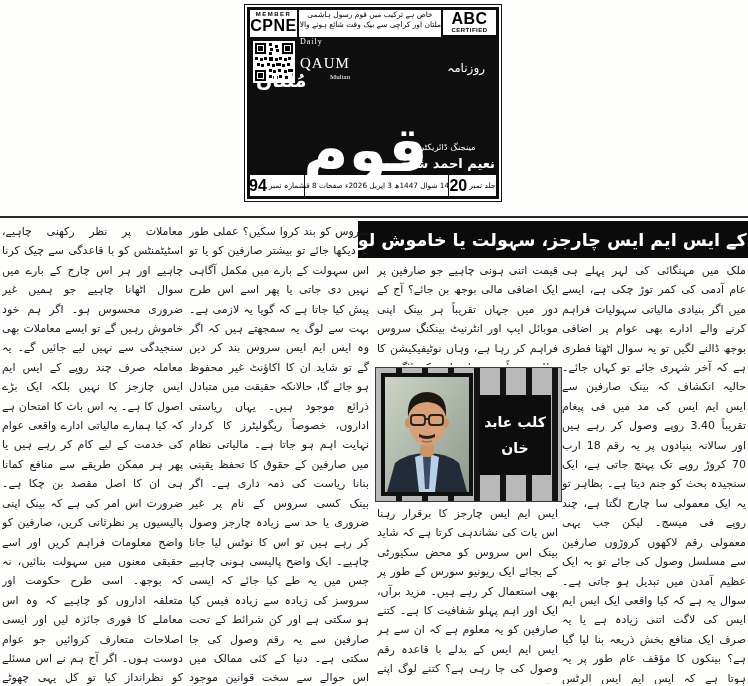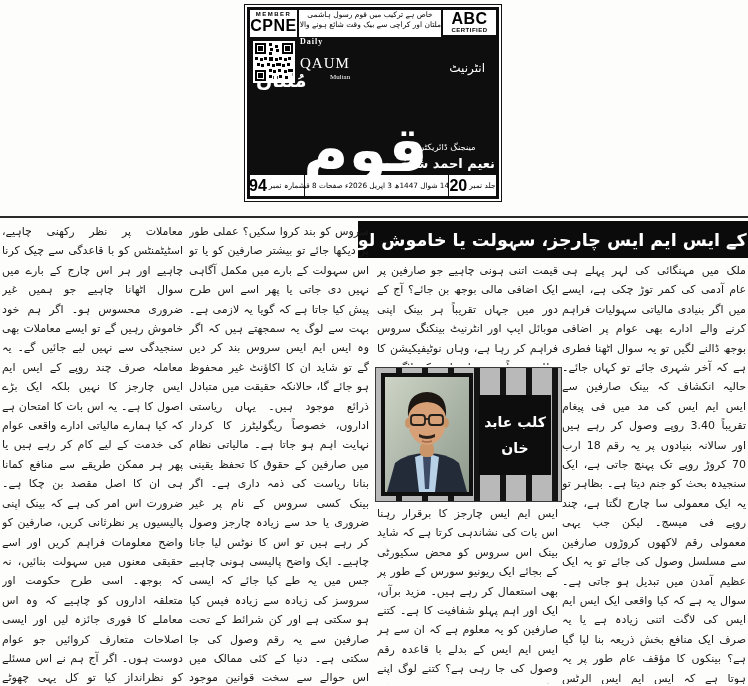--- a/index.html
+++ b/index.html
@@ -15,21 +15,21 @@
       font-family:"Liberation Sans",sans-serif;padding:1px 0;box-sizing:border-box;}
   .badge .tiny{display:block;font-size:6px;font-weight:bold;letter-spacing:1.5px;line-height:1.2;}
   .badge .big{display:block;font-size:16px;font-weight:bold;line-height:1;letter-spacing:.5px;}
   .badge-cpne{left:3px;top:3px;width:47px;height:27px;}
   .badge-abc{right:3px;top:3px;width:53px;height:25px;}
   .slogan{position:absolute;left:52px;right:58px;top:3px;height:27px;background:#fff;color:#000;
       display:flex;flex-direction:column;}
   .slogan div{font-size:7.5px;line-height:1.35;text-align:center;white-space:nowrap;overflow:hidden;}
   .qr{position:absolute;left:6px;top:34px;width:42px;height:42px;background:#fff;padding:2px;box-sizing:border-box;}
   .edition-en{position:absolute;left:53px;top:31px;font-family:"Liberation Serif",serif;line-height:1;}
-  .edition-en .daily{font-size:8px;font-weight:bold;letter-spacing:1px;}
+  .edition-en .daily{font-size:8px;font-weight:normal;letter-spacing:1px;}
   .edition-en .qaum{font-size:15px;letter-spacing:1px;margin-top:10px;}
   .edition-en .mult{font-size:7px;margin-left:30px;margin-top:3px;}
   .title-big{position:absolute;left:47%;top:96px;transform:translate(-50%,-50%);
       font-size:62px;font-weight:bold;line-height:1;white-space:nowrap;margin-top:47px;}
   .rozana{position:absolute;right:14px;top:54px;font-size:12px;}
   .city-urdu{position:absolute;left:9px;top:62px;font-size:19px;font-weight:bold;}
   .person{position:absolute;text-align:center;line-height:1.5;}
   .person .label{font-size:8.5px;display:block;}
   .person .name{font-size:13px;font-weight:bold;display:block;}
   .chief{left:26px;bottom:28px;}
@@ -139,21 +139,21 @@
         </svg>
       </div>
 
       <div class="edition-en">
         <div class="daily">Daily</div>
         <div class="qaum">QAUM</div>
         <div class="mult">Multan</div>
       </div>
 
       <div class="title-big urdu">قوم</div>
-      <div class="rozana urdu">انٹرنیٹ</div>
+      <div class="rozana urdu">روزنامہ</div>
       <div class="city-urdu urdu">مُلتان</div>
 
 
       <div class="person mdir urdu">
         <span class="label">مینجنگ ڈائریکٹر</span>
         <span class="name">نعیم احمد شیخ</span>
       </div>
 
       <div class="mast-bottom">
         <div class="mast-cell cell-issue urdu">

